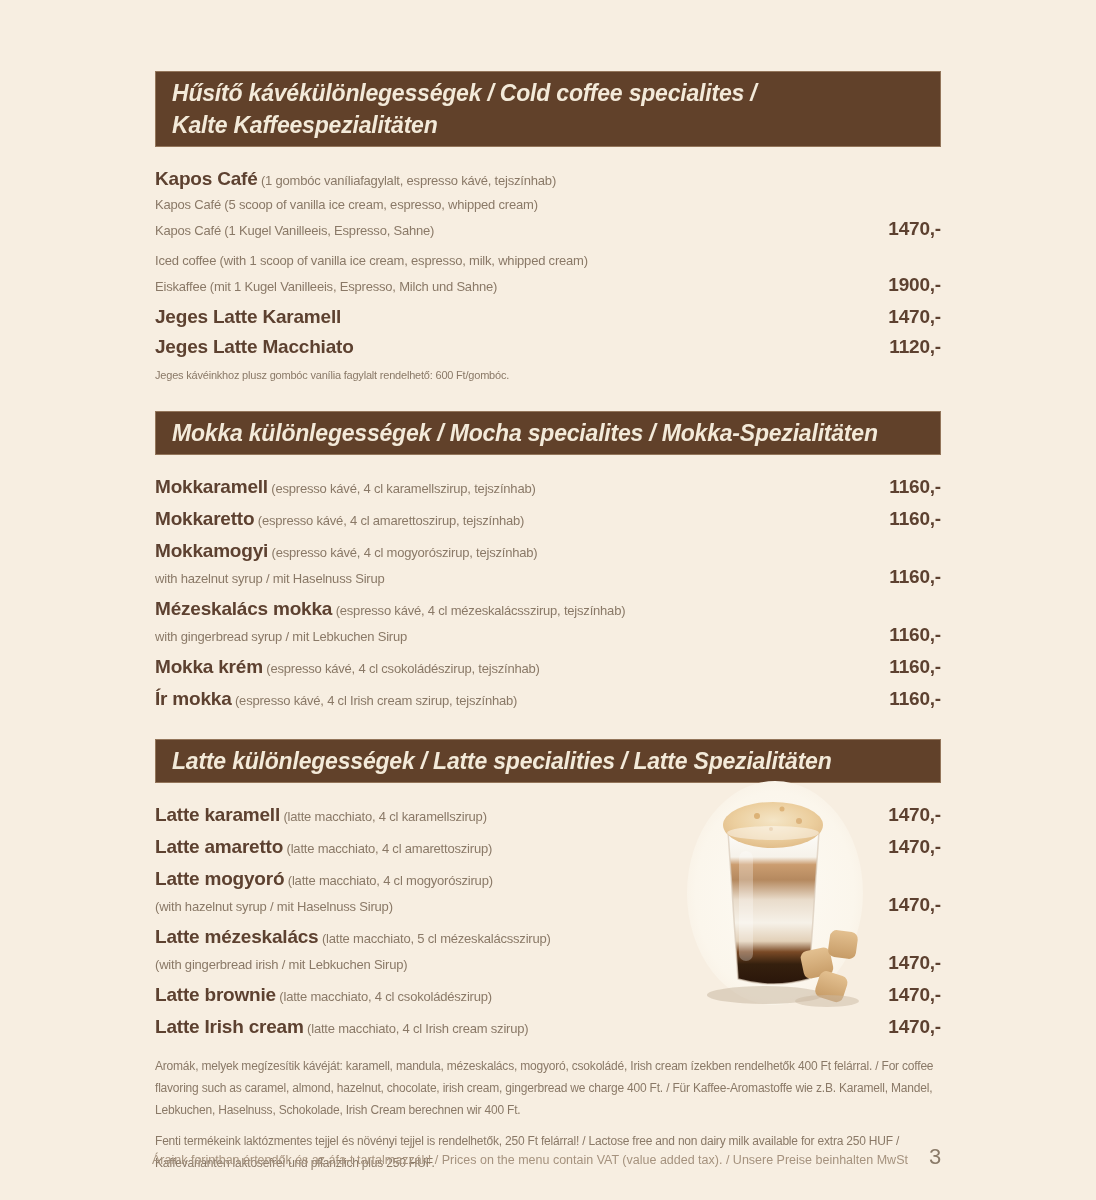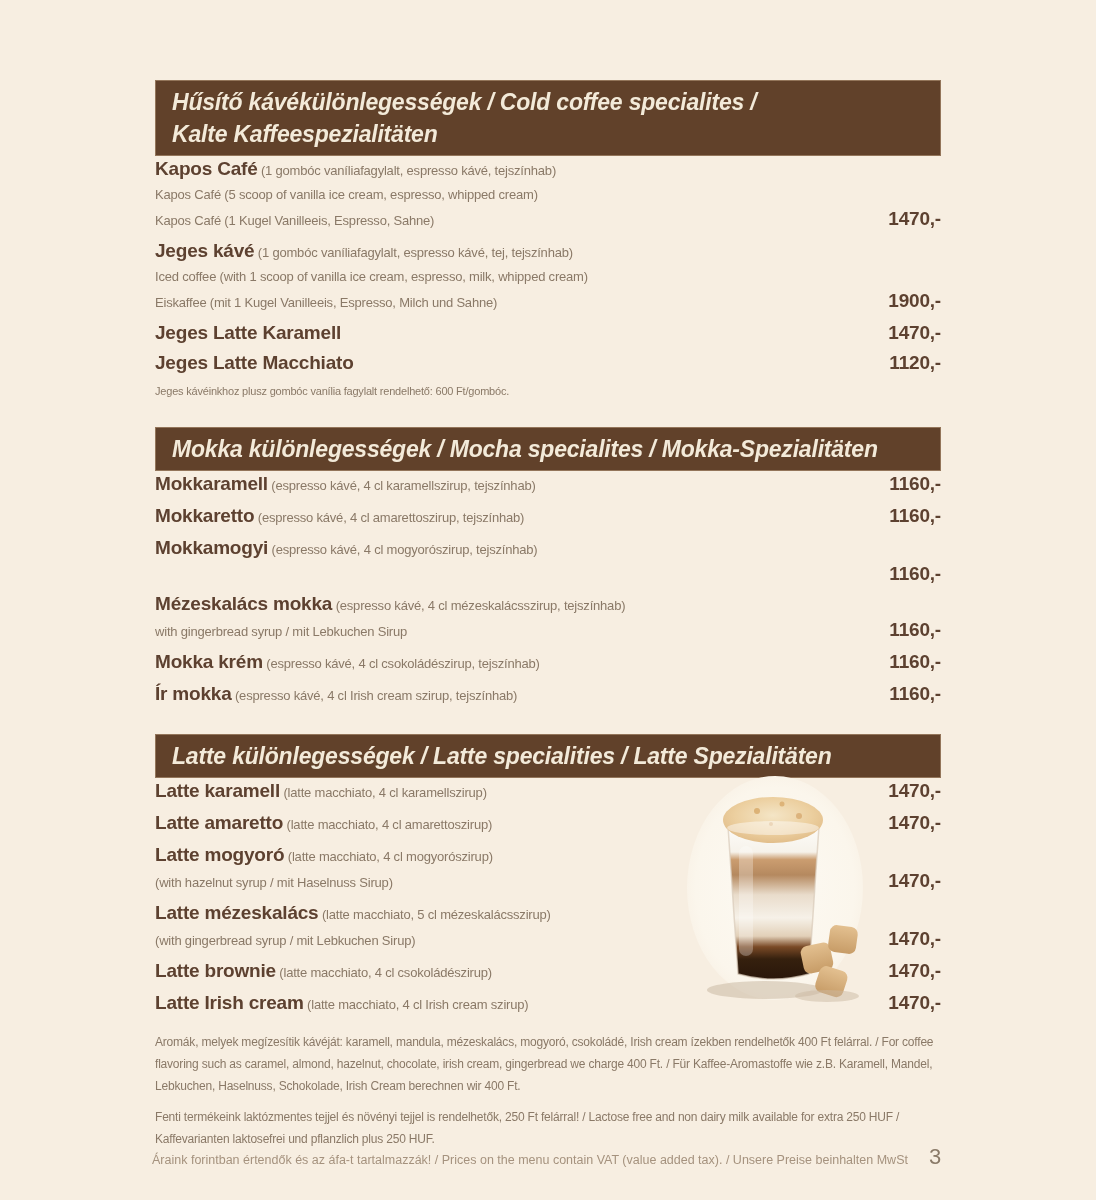--- a/index.html
+++ b/index.html
@@ -15,36 +15,36 @@
   html,body{width:1096px;height:1200px;}
   body{
     background:var(--bg);
     font-family:"Liberation Sans","DejaVu Sans",sans-serif;
     letter-spacing:-0.2px;
     position:relative;
     overflow:hidden;
   }
   .content{
     position:absolute;
-    left:155px; top:80px; width:786px;
+    left:155px; top:71px; width:786px;
   }
   .section-bar{
     background:var(--bar);
     border:1px solid rgba(190,160,130,.55);
     color:var(--bar-text);
     font-style:italic;
     font-weight:700;
     font-size:23px;
     line-height:32px;
     padding:5px 16px;
     white-space:pre-line;
   }
   .menu-section{position:relative;}
   .menu-section + .menu-section .section-bar{margin-top:26px;}
-  .items{padding-top:1px;}
+  .items{padding-top:20px;}
   .item{margin:0 0 6px 0;}
   .row{display:flex;align-items:baseline;line-height:24px;}
   .item-name{font-weight:700;color:var(--name);font-size:19px;white-space:pre-wrap;}
   .item-desc{color:var(--desc);font-size:13px;white-space:pre-wrap;text-align:center;}
   .item-price{margin-left:auto;padding-left:14px;font-weight:700;color:var(--price);font-size:19px;white-space:nowrap;}
   .section-note{margin-top:7px;font-size:11px;line-height:19px;color:var(--desc);}
   .footnotes{margin-top:14px;}
   .footnote{font-size:12px;line-height:22px;color:var(--desc);margin-bottom:9px;}
   .page-footer{
     position:absolute;left:152px;right:155px;top:1144px;
@@ -76,24 +76,20 @@
             <div class="row">
               <span class="item-desc">Kapos Café (5 scoop of vanilla ice cream, espresso, whipped cream)</span>
             </div>
             <div class="row">
               <span class="item-desc">Kapos Café (1 Kugel Vanilleeis, Espresso, Sahne)</span>
               <span class="item-price">1470,-</span>
             </div>
           </div>
           <div class="item">
             <div class="row">
-              <span class="item-name">Jeges kávé</span>
-              <span class="item-desc"> (1 gombóc vaníliafagylalt, espresso kávé, tej, tejszínhab)</span>
-            </div>
-            <div class="row">
               <span class="item-desc">Iced coffee (with 1 scoop of vanilla ice cream, espresso, milk, whipped cream)</span>
             </div>
             <div class="row">
               <span class="item-desc">Eiskaffee (mit 1 Kugel Vanilleeis, Espresso, Milch und Sahne)</span>
               <span class="item-price">1900,-</span>
             </div>
           </div>
           <div class="item">
             <div class="row">
               <span class="item-name">Jeges Latte Karamell</span>
@@ -125,20 +121,21 @@
               <span class="item-desc"> (espresso kávé, 4 cl amarettoszirup, tejszínhab)</span>
               <span class="item-price">1160,-</span>
             </div>
           </div>
           <div class="item">
             <div class="row">
               <span class="item-name">Mokkamogyi</span>
               <span class="item-desc"> (espresso kávé, 4 cl mogyorószirup, tejszínhab)</span>
             </div>
             <div class="row">
+              <span class="item-desc">with hazelnut syrup / mit Haselnuss Sirup</span>
               <span class="item-price">1160,-</span>
             </div>
           </div>
           <div class="item">
             <div class="row">
               <span class="item-name">Mézeskalács mokka</span>
               <span class="item-desc"> (espresso kávé, 4 cl mézeskalácsszirup, tejszínhab)</span>
             </div>
             <div class="row">
               <span class="item-desc">with gingerbread syrup / mit Lebkuchen Sirup</span>
@@ -187,21 +184,21 @@
               <span class="item-desc">(with hazelnut syrup / mit Haselnuss Sirup)</span>
               <span class="item-price">1470,-</span>
             </div>
           </div>
           <div class="item">
             <div class="row">
               <span class="item-name">Latte mézeskalács</span>
               <span class="item-desc"> (latte macchiato, 5 cl mézeskalácsszirup)</span>
             </div>
             <div class="row">
-              <span class="item-desc">(with gingerbread syrup / mit Lebkuchen Sirup)</span>
+              <span class="item-desc">(with gingerbread irish / mit Lebkuchen Sirup)</span>
               <span class="item-price">1470,-</span>
             </div>
           </div>
           <div class="item">
             <div class="row">
               <span class="item-name">Latte brownie</span>
               <span class="item-desc"> (latte macchiato, 4 cl csokoládészirup)</span>
               <span class="item-price">1470,-</span>
             </div>
           </div>

